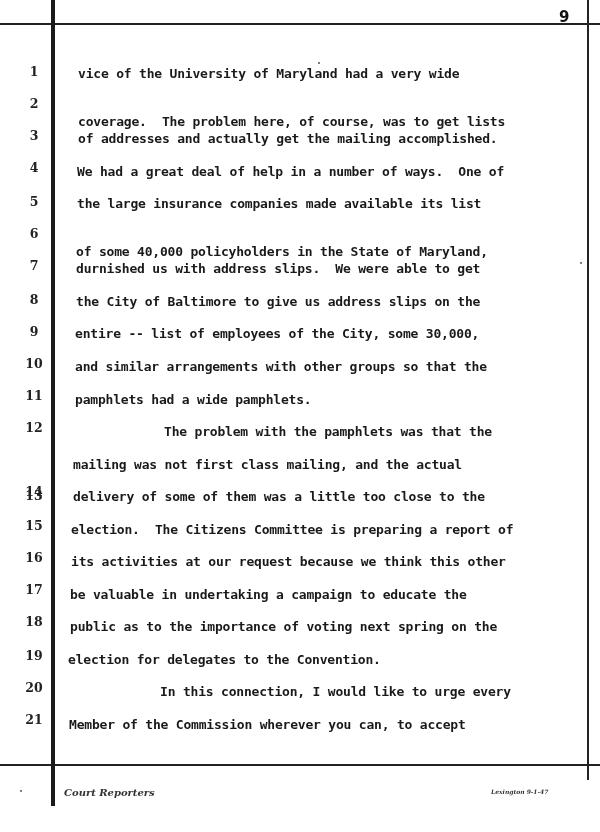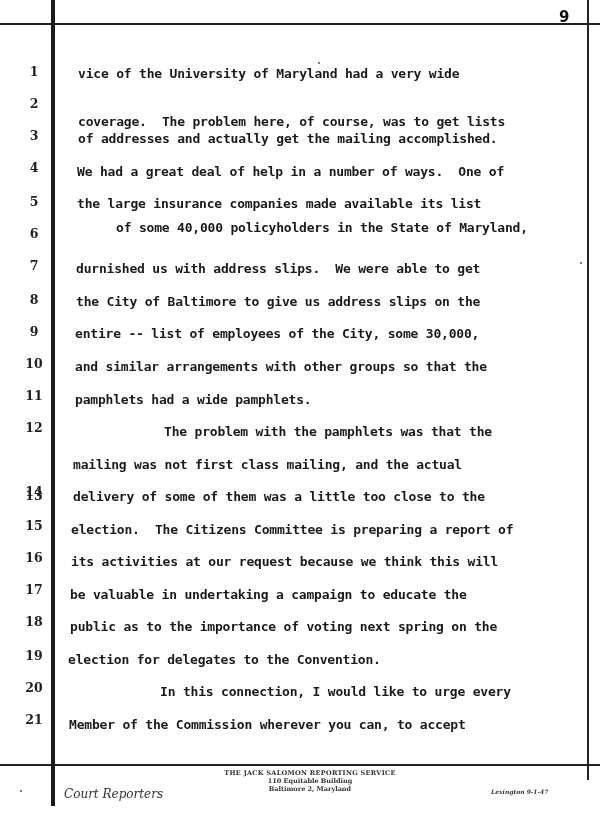--- a/index.html
+++ b/index.html
@@ -52,22 +52,22 @@
   }
 
   .footer-center {
     position: absolute; left: 200px; top: 769px; width: 220px; text-align: center;
     font-family: "DejaVu Serif", serif; font-size: 6.5px; font-weight: bold;
     line-height: 8px; color: #333;
   }
   .footer-center .l1 { letter-spacing: 0.3px; }
   .footer-left {
     position: absolute; left: 64px; top: 787px;
-    font-family: "DejaVu Serif", serif; font-style: italic; font-weight: normal;
-    font-size: 12px; color: #333;
+    font-family: "DejaVu Serif", serif; font-style: italic; font-weight: bold;
+    font-size: 10px; color: #333;
   }
   .footer-right {
     position: absolute; left: 491px; top: 788px;
     font-family: "DejaVu Serif", serif; font-style: italic; font-weight: bold;
     font-size: 6px; color: #333;
   }
   .speck { position: absolute; width: 2px; height: 2px; background: #555; border-radius: 1px; }
 </style>
 </head>
 <body>
@@ -102,42 +102,37 @@
       <div class="line-number" style="top: 588px;">19</div>
       <div class="line-number" style="top: 620px;">20</div>
       <div class="line-number" style="top: 652px;">21</div>
     </div>
   <div class="body-text" id="body-text">
       <div class="text-line" style="top: 66px; left: 78px;">vice of the University of Maryland had a very wide</div>
       <div class="text-line" style="top: 114px; left: 78px;">coverage.  The problem here, of course, was to get lists</div>
       <div class="text-line" style="top: 131.1px; left: 78px;">of addresses and actually get the mailing accomplished.</div>
       <div class="text-line" style="top: 163.65px; left: 77px;">We had a great deal of help in a number of ways.  One of</div>
       <div class="text-line" style="top: 196.2px; left: 77px;">the large insurance companies made available its list</div>
-      <div class="text-line" style="top: 220px; left: 76px; margin-left: 40px;">of some 40,000 policyholders in the State of Maryland,</div>
+      <div class="text-line" style="top: 244px; left: 76px;">of some 40,000 policyholders in the State of Maryland,</div>
       <div class="text-line" style="top: 261.3px; left: 76px;">durnished us with address slips.  We were able to get</div>
       <div class="text-line" style="top: 293.85px; left: 76px;">the City of Baltimore to give us address slips on the</div>
       <div class="text-line" style="top: 326.4px; left: 75px;">entire -- list of employees of the City, some 30,000,</div>
       <div class="text-line" style="top: 358.95px; left: 75px;">and similar arrangements with other groups so that the</div>
       <div class="text-line" style="top: 391.5px; left: 75px;">pamphlets had a wide pamphlets.</div>
       <div class="text-line" style="top: 424.05px; left: 164px; text-align: right;">The problem with the pamphlets was that the</div>
       <div class="text-line" style="top: 456.6px; left: 73px;">mailing was not first class mailing, and the actual</div>
       <div class="text-line" style="top: 489.15px; left: 73px;">delivery of some of them was a little too close to the</div>
       <div class="text-line" style="top: 521.7px; left: 71px;">election.  The Citizens Committee is preparing a report of</div>
-      <div class="text-line" style="top: 554.25px; left: 71px;">its activities at our request because we think this will</div>
+      <div class="text-line" style="top: 554.25px; left: 71px;">its activities at our request because we think this other</div>
       <div class="text-line" style="top: 586.8px; left: 70px;">be valuable in undertaking a campaign to educate the</div>
       <div class="text-line" style="top: 619.35px; left: 70px;">public as to the importance of voting next spring on the</div>
       <div class="text-line" style="top: 651.9px; left: 68px;">election for delegates to the Convention.</div>
       <div class="text-line" style="top: 684.45px; left: 160px;">In this connection, I would like to urge every</div>
       <div class="text-line" style="top: 717px; left: 69px;">Member of the Commission wherever you can, to accept</div>
     </div>
 
-  <div class="footer-center">
-    <div class="l1">THE JACK SALOMON REPORTING SERVICE</div>
-    <div>110 Equitable Building</div>
-    <div>Baltimore 2, Maryland</div>
-  </div>
   <div class="footer-left">Court Reporters</div>
   <div class="footer-right">Lexington 9-1-47</div>
 
   <div class="speck" style="left:318px;top:62px;"></div>
   <div class="speck" style="left:20px;top:790px;"></div>
   <div class="speck" style="left:580px;top:262px;"></div>
 </div>
 
 </body></html>

